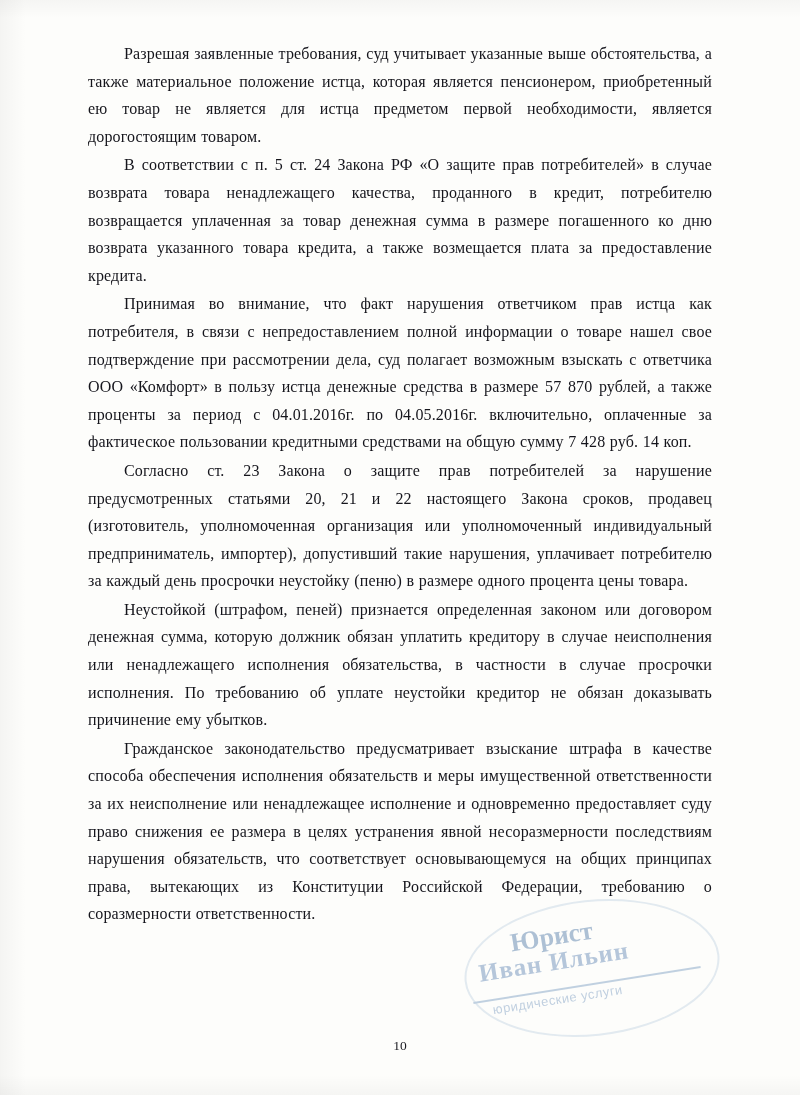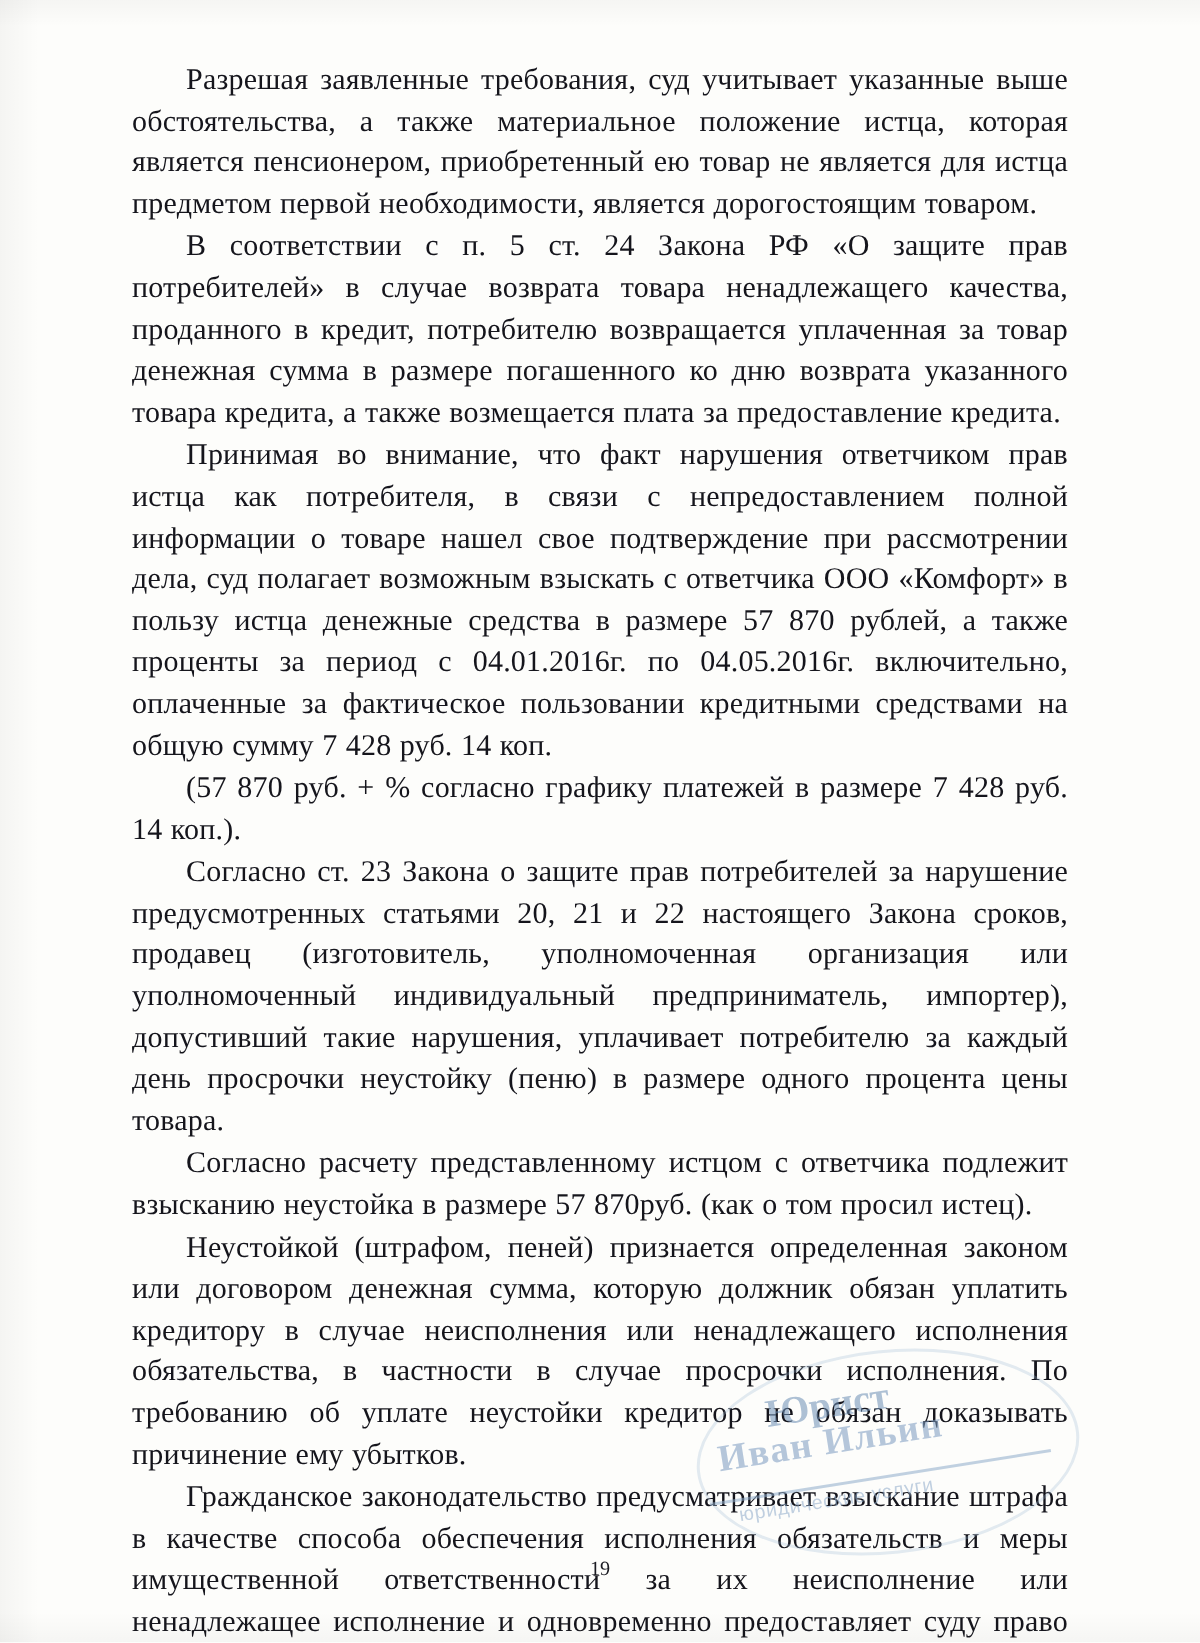--- a/index.html
+++ b/index.html
@@ -22,21 +22,21 @@
   .doc-body {
     position: absolute;
     left: 88px;
     top: 40px;
     width: 624px;
   }
   .para {
     margin: 0 0 1px 0;
     text-align: justify;
     text-justify: inter-word;
-    font-size: 20px;
+    font-size: 16px;
     line-height: 27.6px;
     color: #15151c;
     text-indent: 36px;
     letter-spacing: 0.15px;
     word-spacing: 0.4px;
   }
   .para:last-child { margin-bottom: 0; }
   .page-number {
     position: absolute;
     left: 0;
@@ -137,31 +137,29 @@
 <div class="page">
 
   <div class="edge-shadow-top"></div>
   <div class="edge-shadow-left"></div>
   <div class="edge-shadow-bottom"></div>
 
   <div class="doc-body">
     <p class="para">Разрешая заявленные требования, суд учитывает указанные выше обстоятельства, а также материальное положение истца, которая является пенсионером, приобретенный ею товар не является для истца предметом первой необходимости, является дорогостоящим товаром.</p>
     <p class="para">В соответствии с п. 5 ст. 24 Закона РФ «О защите прав потребителей» в случае возврата товара ненадлежащего качества, проданного в кредит, потребителю возвращается уплаченная за товар денежная сумма в размере погашенного ко дню возврата указанного товара кредита, а также возмещается плата за предоставление кредита.</p>
     <p class="para">Принимая во внимание, что факт нарушения ответчиком прав истца как потребителя, в связи с непредоставлением полной информации о товаре нашел свое подтверждение при рассмотрении дела, суд полагает возможным взыскать с ответчика ООО «Комфорт» в пользу истца денежные средства в размере 57 870 рублей, а также проценты за период с  04.01.2016г. по 04.05.2016г.  включительно,  оплаченные за фактическое пользовании кредитными средствами  на общую сумму 7 428 руб. 14 коп.</p>
-    <p class="para">(57 870 руб. + % согласно графику платежей в размере 7 428 руб. 14 коп.).</p>
     <p class="para">Согласно ст. 23 Закона о защите прав потребителей за нарушение предусмотренных статьями 20, 21 и 22 настоящего Закона сроков, продавец (изготовитель, уполномоченная организация или уполномоченный индивидуальный предприниматель, импортер), допустивший такие нарушения, уплачивает потребителю за каждый день просрочки неустойку (пеню) в размере одного процента цены товара.</p>
-    <p class="para">Согласно расчету представленному истцом с ответчика подлежит взысканию неустойка в размере 57 870руб. (как о том просил истец).</p>
     <p class="para">Неустойкой (штрафом, пеней) признается определенная законом или договором денежная сумма, которую должник обязан уплатить кредитору в случае неисполнения или ненадлежащего исполнения обязательства, в частности в случае просрочки исполнения. По требованию об уплате неустойки кредитор не обязан доказывать причинение ему убытков.</p>
     <p class="para">Гражданское законодательство предусматривает взыскание штрафа в качестве способа обеспечения исполнения обязательств и меры имущественной ответственности за их неисполнение или ненадлежащее исполнение и одновременно предоставляет суду право снижения ее размера в целях устранения явной несоразмерности последствиям нарушения обязательств, что соответствует основывающемуся на общих принципах права, вытекающих из Конституции Российской Федерации, требованию о соразмерности ответственности.</p>
 
   </div>
 
   <div class="watermark">
     <div class="wm-ring"></div>
     <div class="wm-text-1">Юрист</div>
     <div class="wm-text-2">Иван Ильин</div>
     <div class="wm-line"></div>
     <div class="wm-text-3">юридические услуги</div>
   </div>
 
-  <div class="page-number">19</div>
+  <div class="page-number">10</div>
 
 </div>
 
 </body></html>

